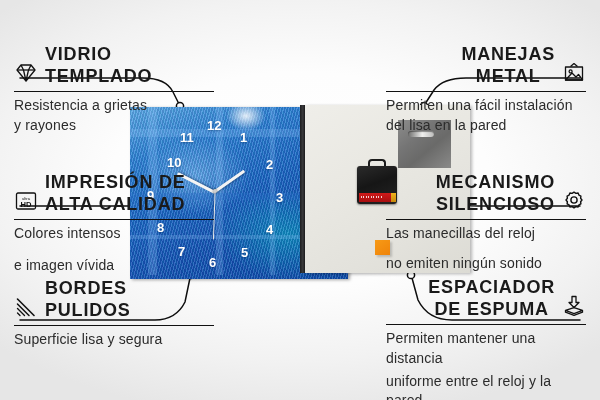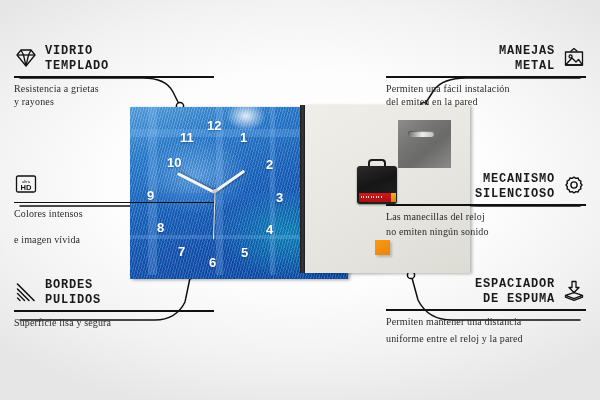--- a/index.html
+++ b/index.html
@@ -12,29 +12,29 @@
     position:relative;width:600px;height:400px;overflow:hidden;
     background:
       radial-gradient(ellipse 70% 60% at 50% 45%, #ffffff 0%, #fdfdfd 45%, #f2f2f2 75%, #e6e6e6 100%);
   }
   
   .feature{position:absolute;width:200px;}
   .feat-head{display:flex;align-items:flex-end;gap:7px;}
   .feat-head.right{justify-content:flex-end;}
   .titlewrap{display:flex;flex-direction:column;}
   .ftitle{
-    font-family:Liberation Mono, monospace;
-    font-weight:700;font-size:12px;letter-spacing:.8px;
+    font-family:Liberation Sans, sans-serif;
+    font-weight:700;font-size:18px;letter-spacing:.8px;
     color:#1a1a1a;line-height:1.22;text-transform:uppercase;
   }
-  .right .ftitle{text-align:right;}
+  .right .ftitle{text-align:center;}
   .rule{height:1.4px;background:#111;margin-top:3px;}
   .fdesc{
-    font-family:Liberation Serif, serif;
-    font-size:10px;color:#2b2b2b;line-height:1.38;margin-top:4px;letter-spacing:.15px;
+    font-family:Liberation Sans, sans-serif;
+    font-size:14px;color:#2b2b2b;line-height:1.38;margin-top:4px;letter-spacing:.15px;
   }
   .ico{width:24px;height:24px;flex:0 0 24px;display:block;margin-bottom:3px;}
   .ico svg{width:24px;height:24px;display:block;}
 
   
   #f-glass{left:14px;top:44px;}
   #f-print{left:14px;top:172px;}
   #f-edges{left:14px;top:278px;}
   #f-handles{left:386px;top:44px;}
   #f-mech{left:386px;top:172px;}
@@ -219,20 +219,24 @@
 
   <div class="feature" id="f-print">
     <div class="feat-head">
       <span class="ico">
         <svg viewBox="0 0 24 24">
           <rect x="2.5" y="4" width="19" height="16" rx="1.5" fill="none" stroke="#111" stroke-width="1.3"></rect>
           <text x="12" y="11" font-family="Liberation Sans, sans-serif" font-size="4.2" fill="#111" text-anchor="middle">ultra</text>
           <text x="12" y="17.6" font-family="Liberation Sans, sans-serif" font-size="7.6" font-weight="bold" fill="#111" text-anchor="middle">HD</text>
         </svg>
       </span>
+      <span class="titlewrap">
+        <span class="ftitle">IMPRESIÓN DE</span>
+        <span class="ftitle">ALTA CALIDAD</span>
+      </span>
     </div>
     <div class="rule"></div>
     <div class="fdesc">Colores intensos</div>
     <div class="fdesc" style="margin-top:12px">e imagen vívida</div>
   </div>
 
   <div class="feature" id="f-edges">
     <div class="feat-head">
       <span class="ico">
         <svg viewBox="0 0 24 24" stroke="#111" stroke-linecap="round" fill="none">
@@ -261,39 +265,39 @@
         <svg viewBox="0 0 24 24" fill="none" stroke="#111" stroke-width="1.3" stroke-linejoin="round">
           <path d="M8.5 5.5 L12 2.6 L15.5 5.5"></path>
           <rect x="3.5" y="6" width="17" height="13"></rect>
           <circle cx="8.6" cy="10.4" r="1.5"></circle>
           <path d="M3.5 19 L10 12 L14 16 L16.5 13.4 L20.5 19 Z" fill="none"></path>
         </svg>
       </span>
     </div>
     <div class="rule"></div>
     <div class="fdesc">Permiten una fácil instalación</div>
-    <div class="fdesc" style="margin-top:0">del emiten en la pared</div>
+    <div class="fdesc" style="margin-top:0">del lisa en la pared</div>
   </div>
 
   <div class="feature" id="f-mech">
     <div class="feat-head right">
       <span class="titlewrap">
         <span class="ftitle">MECANISMO</span>
         <span class="ftitle">SILENCIOSO</span>
       </span>
       <span class="ico">
         <svg viewBox="0 0 24 24" fill="none" stroke="#111" stroke-width="1.4" stroke-linejoin="round">
           <path d="M12 3.2 L13.9 4.4 L16.1 4 L16.9 6.1 L18.9 7.1 L18.6 9.3 L20 11 L18.6 12.7 L18.9 14.9 L16.9 15.9 L16.1 18 L13.9 17.6 L12 18.8 L10.1 17.6 L7.9 18 L7.1 15.9 L5.1 14.9 L5.4 12.7 L4 11 L5.4 9.3 L5.1 7.1 L7.1 6.1 L7.9 4 L10.1 4.4 Z"></path>
           <circle cx="12" cy="11" r="3.1"></circle>
         </svg>
       </span>
     </div>
     <div class="rule"></div>
     <div class="fdesc">Las manecillas del reloj</div>
-    <div class="fdesc" style="margin-top:2px">no emiten ningún sonido</div>
+    <div class="fdesc" style="margin-top:10px">no emiten ningún sonido</div>
   </div>
 
   <div class="feature" id="f-spacer">
     <div class="feat-head right">
       <span class="titlewrap">
         <span class="ftitle">ESPACIADOR</span>
         <span class="ftitle">DE ESPUMA</span>
       </span>
       <span class="ico">
         <svg viewBox="0 0 24 24" fill="none" stroke="#111" stroke-width="1.3" stroke-linejoin="round">

